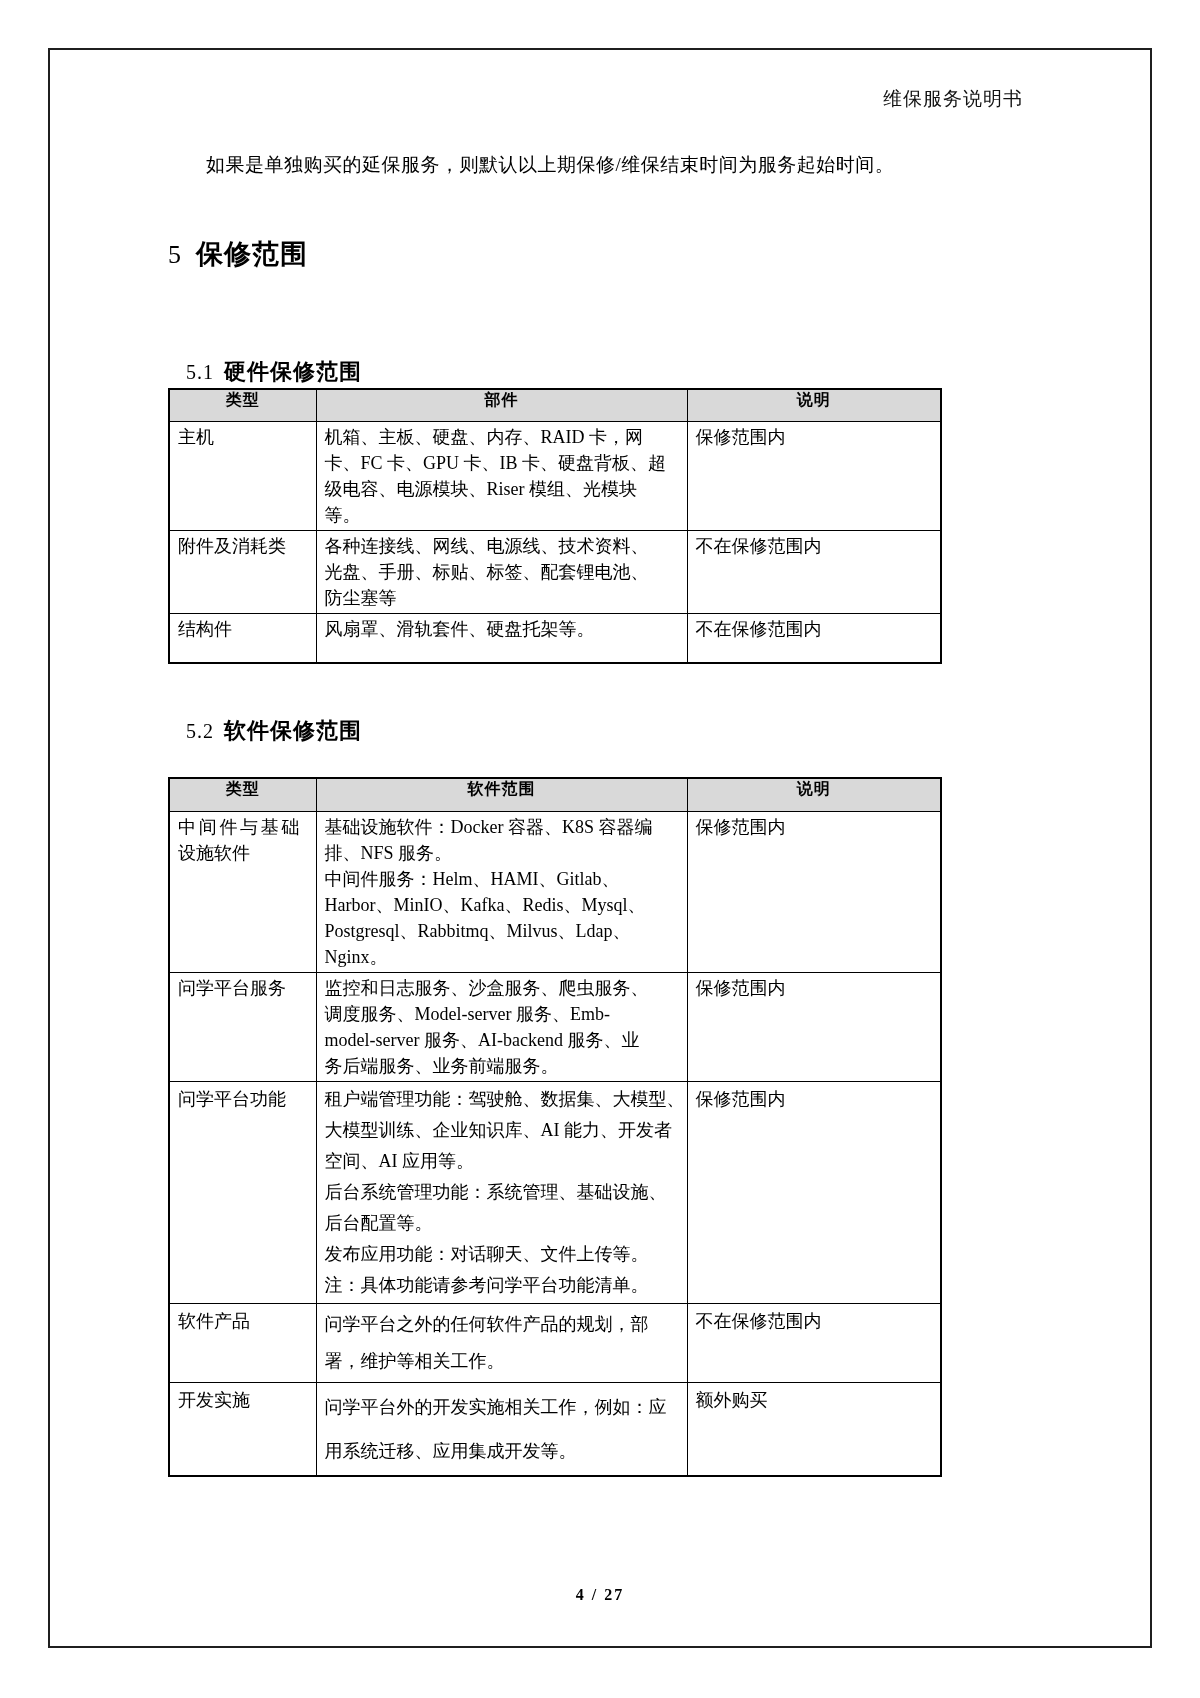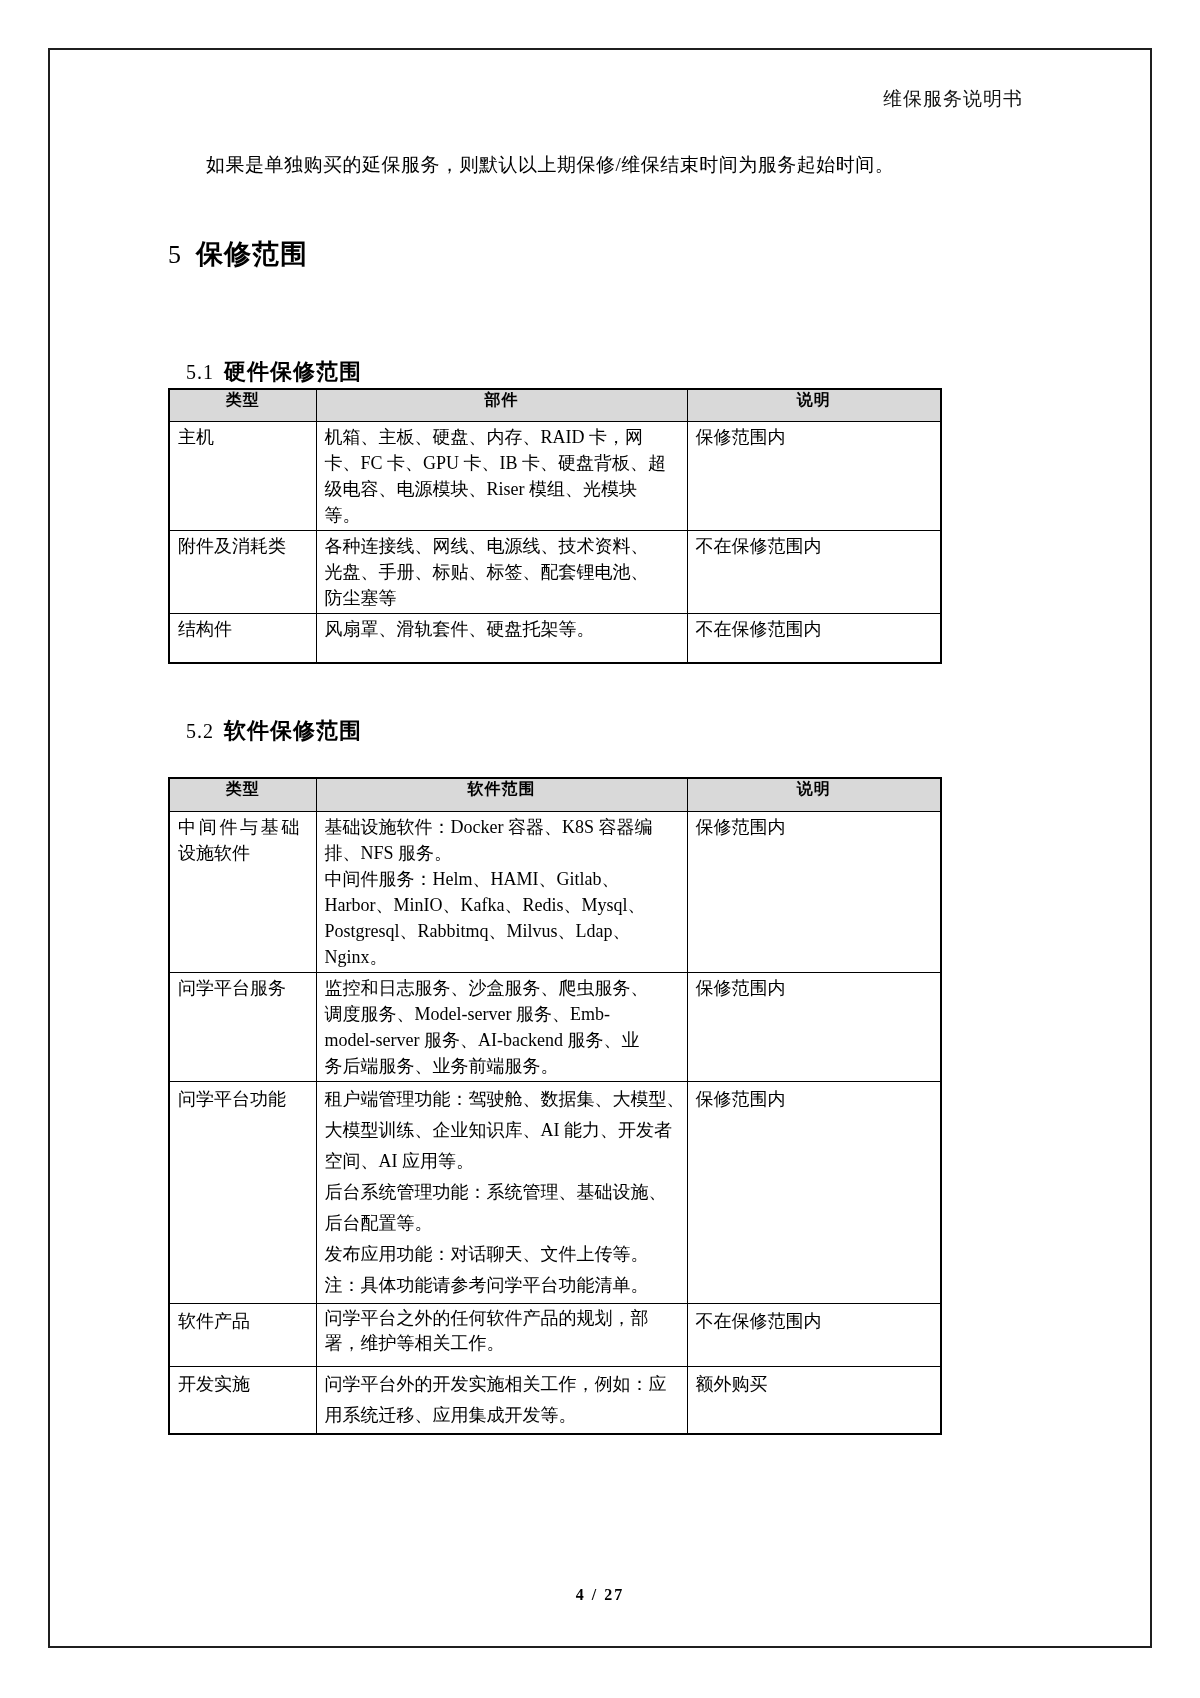--- a/index.html
+++ b/index.html
@@ -129,26 +129,26 @@
 大模型训练、企业知识库、AI 能力、开发者
 空间、AI 应用等。
 后台系统管理功能：系统管理、基础设施、
 后台配置等。
 发布应用功能：对话聊天、文件上传等。
 注：具体功能请参考问学平台功能清单。</td>
     <td style="line-height:31px">保修范围内</td>
   </tr>
   <tr class="r3">
     <td class="c1" style="line-height:31px">软件产品</td>
-    <td style="line-height:25px">问学平台之外的任何软件产品的规划，部
+    <td style="line-height:37px">问学平台之外的任何软件产品的规划，部
 署，维护等相关工作。</td>
     <td style="line-height:31px">不在保修范围内</td>
   </tr>
   <tr class="r4">
     <td class="c1" style="line-height:31px">开发实施</td>
-    <td style="line-height:31px">问学平台外的开发实施相关工作，例如：应
+    <td style="line-height:44px">问学平台外的开发实施相关工作，例如：应
 用系统迁移、应用集成开发等。</td>
     <td style="line-height:31px">额外购买</td>
   </tr>
 </tbody>
   </table>
 
 <div class="footer">4 / 27</div>
 
 </body></html>

